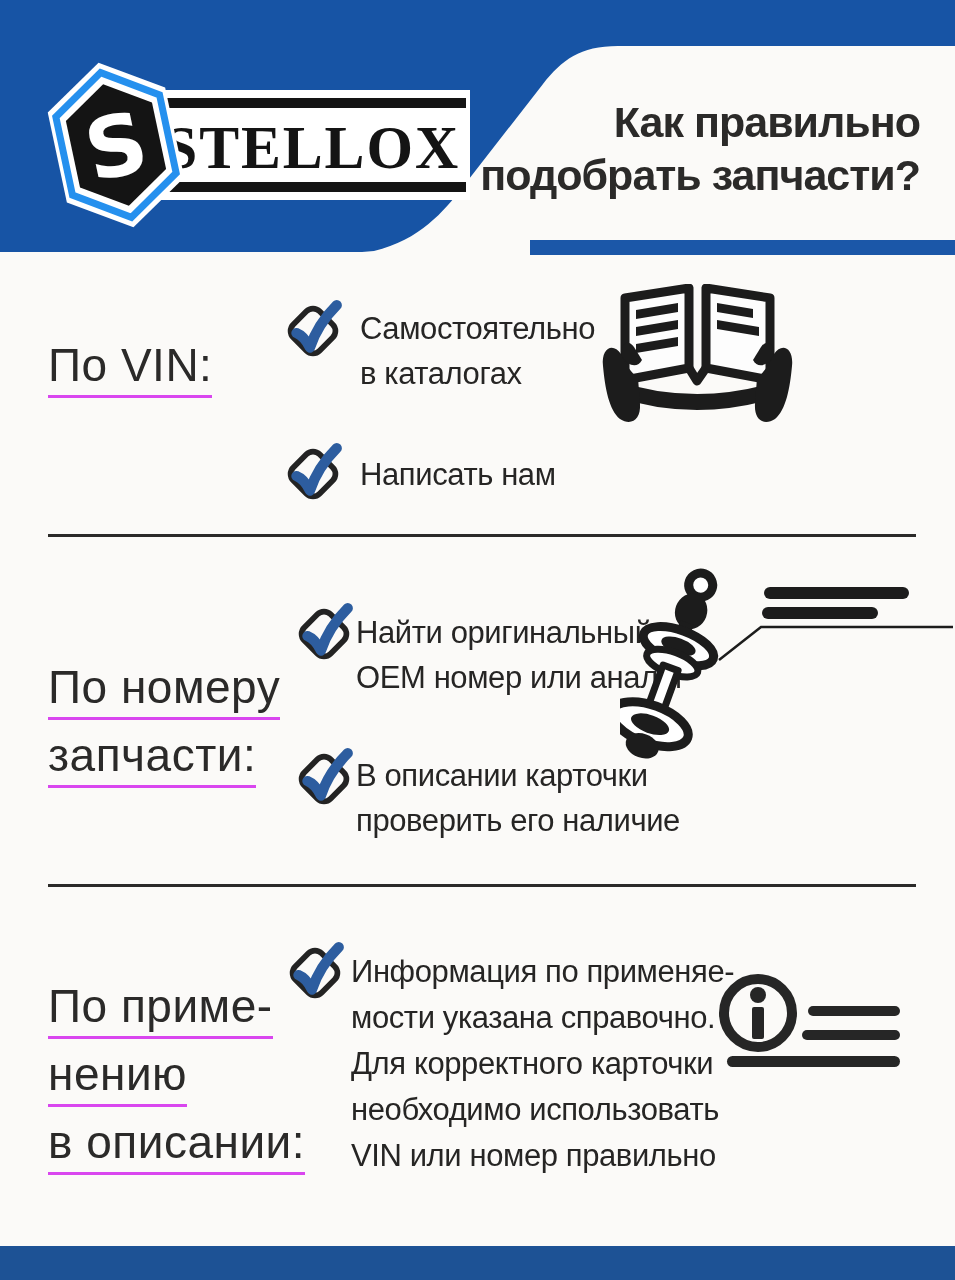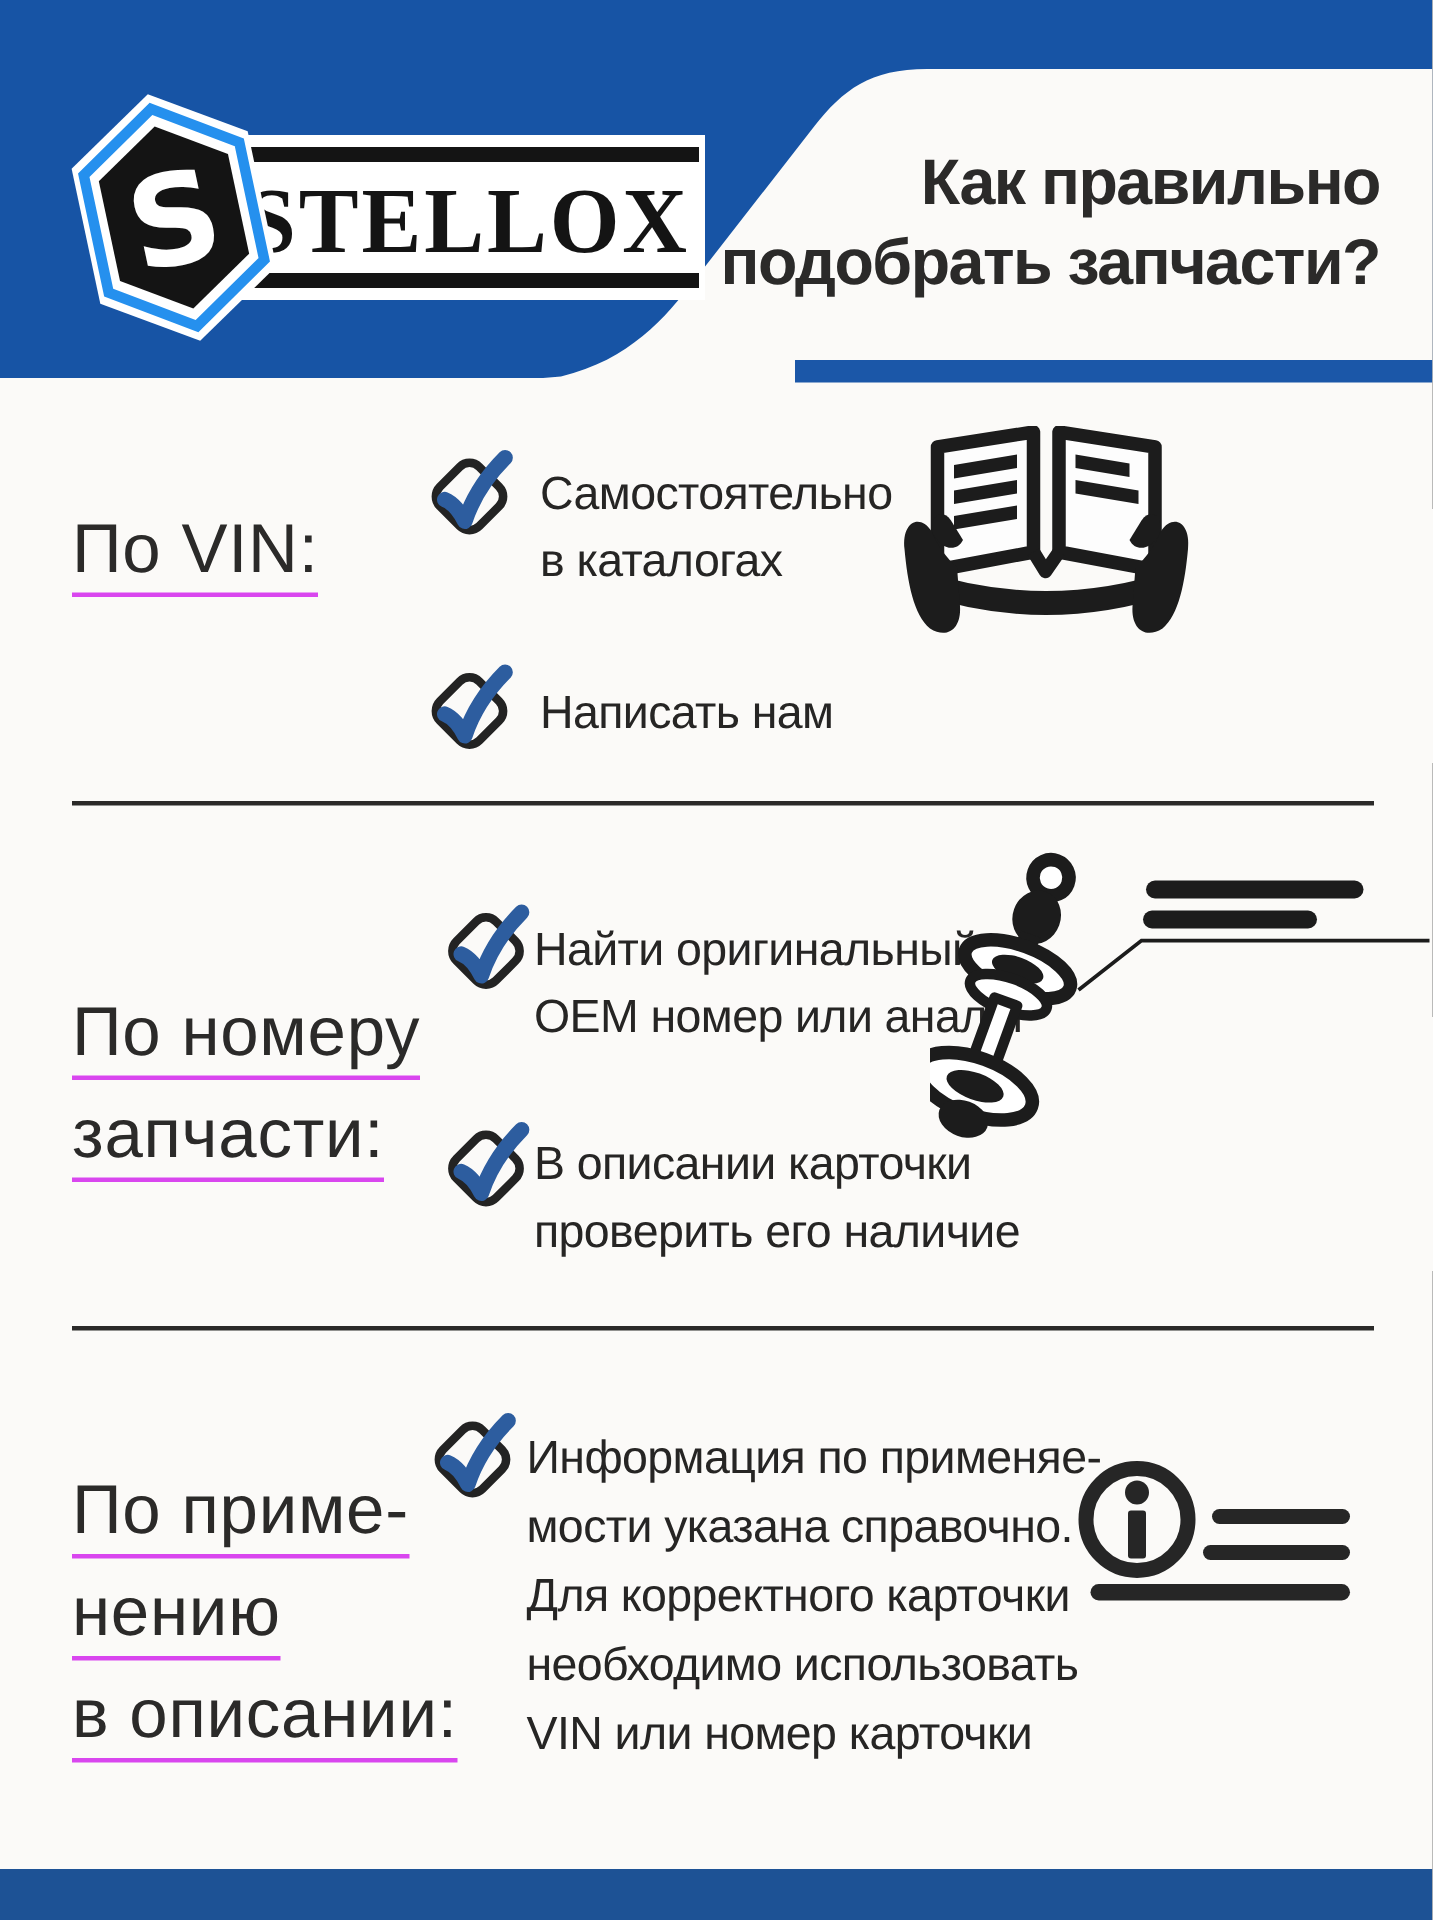--- a/index.html
+++ b/index.html
@@ -144,21 +144,21 @@
 
   <svg class="check-icon" style="left:283px;top:941px;" viewBox="0 0 62 62">
     <rect x="13" y="13" width="36" height="36" rx="9" fill="none" stroke="#232323" stroke-width="5.5" transform="rotate(45 31 31)"></rect>
     <path d="M15,33 C20,35 25,41 28,47 C33,32 43,17 54,6" fill="none" stroke="#2d5d9f" stroke-width="10" stroke-linecap="round" stroke-linejoin="round"></path>
   </svg>
   <div class="item-text" style="left:351px;top:949px;line-height:46px;">
     <div>Информация по применяе-</div>
     <div>мости указана справочно.</div>
     <div>Для корректного карточки</div>
     <div>необходимо использовать</div>
-    <div>VIN или номер карточки</div>
+    <div>VIN или номер правильно</div>
   </div>
 
   <svg class="illus" style="left:718px;top:956px;" width="190" height="122" viewBox="0 0 190 122">
     <circle cx="40" cy="57" r="34" fill="none" stroke="#262626" stroke-width="10"></circle>
     <circle cx="40" cy="39" r="8" fill="#262626"></circle>
     <rect x="34" y="51" width="12" height="32" rx="2" fill="#262626"></rect>
     <rect x="90" y="50" width="92" height="10" rx="5" fill="#262626"></rect>
     <rect x="84" y="74" width="98" height="10" rx="5" fill="#262626"></rect>
     <rect x="9" y="100" width="173" height="11" rx="5.5" fill="#262626"></rect>
   </svg>

